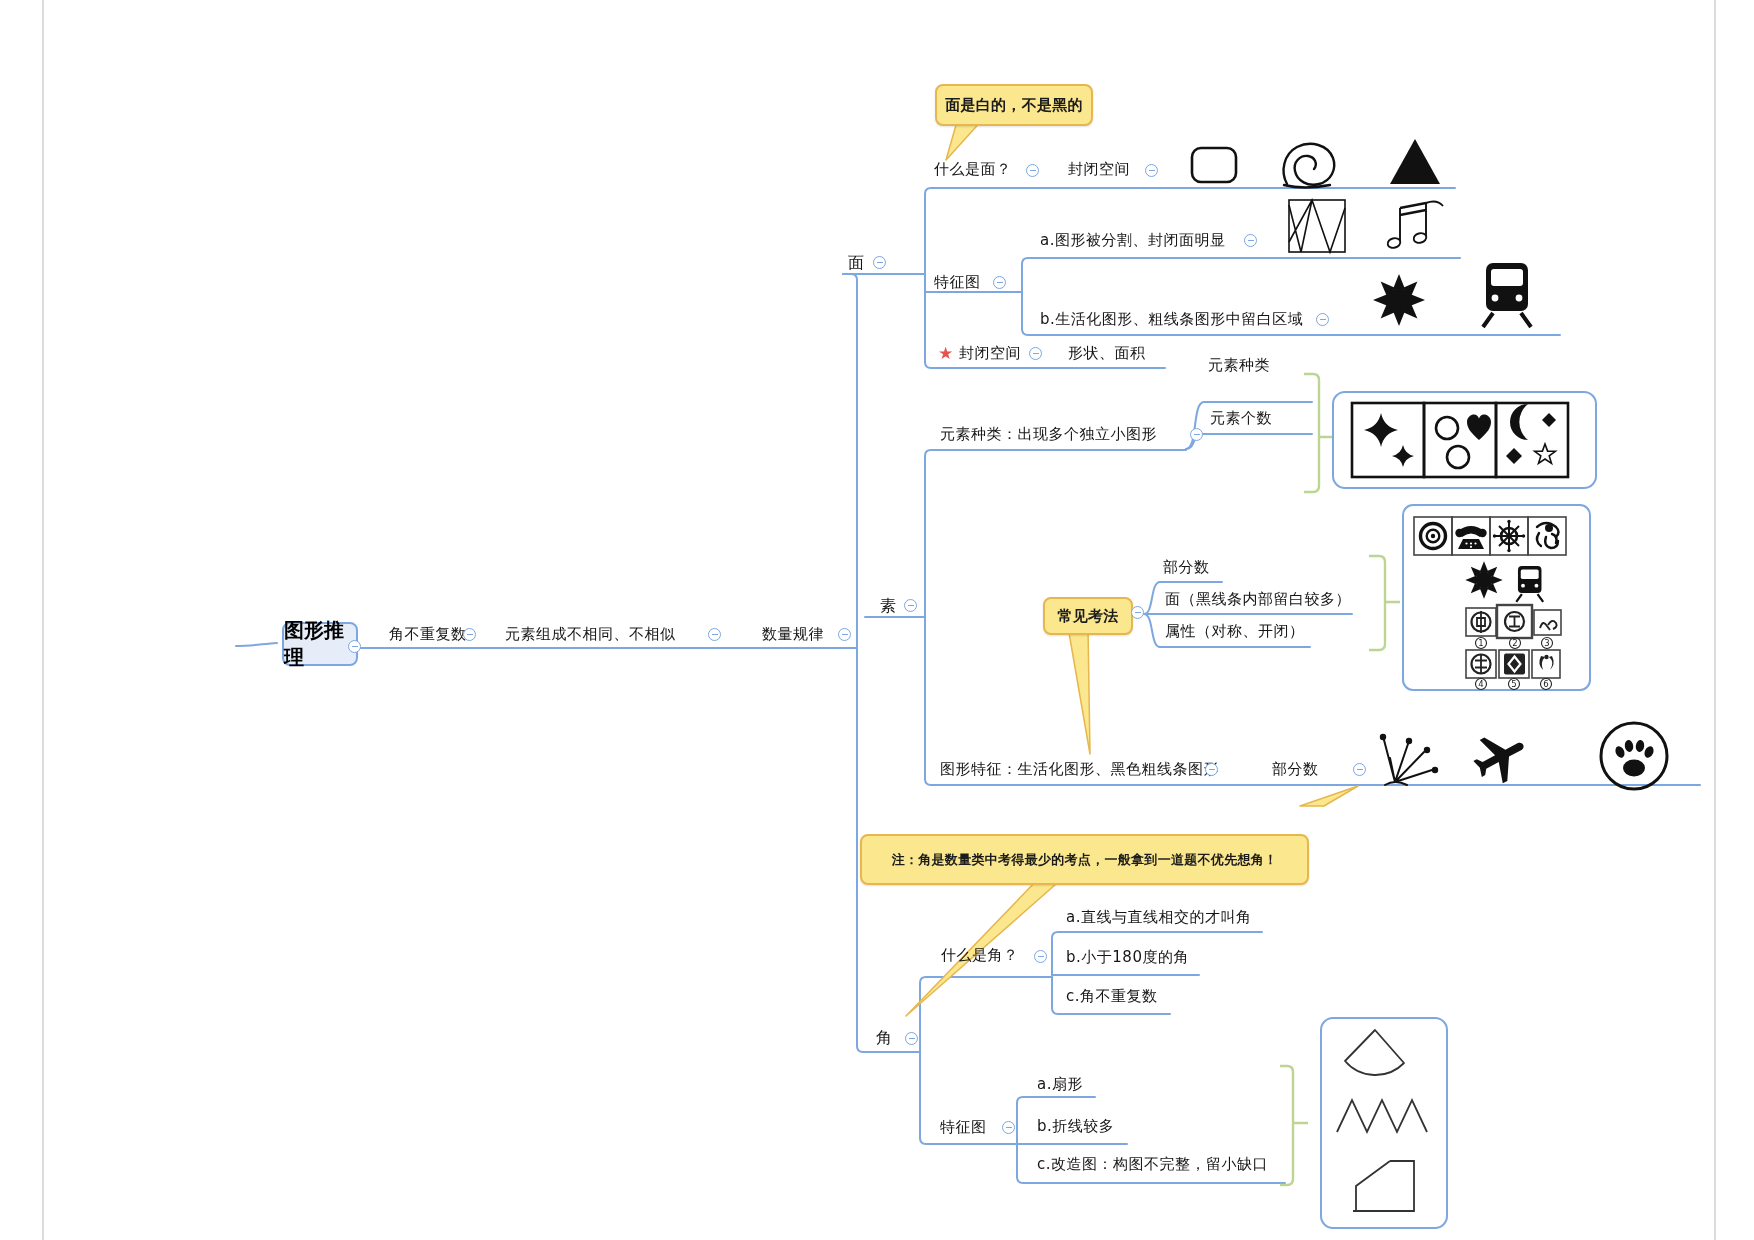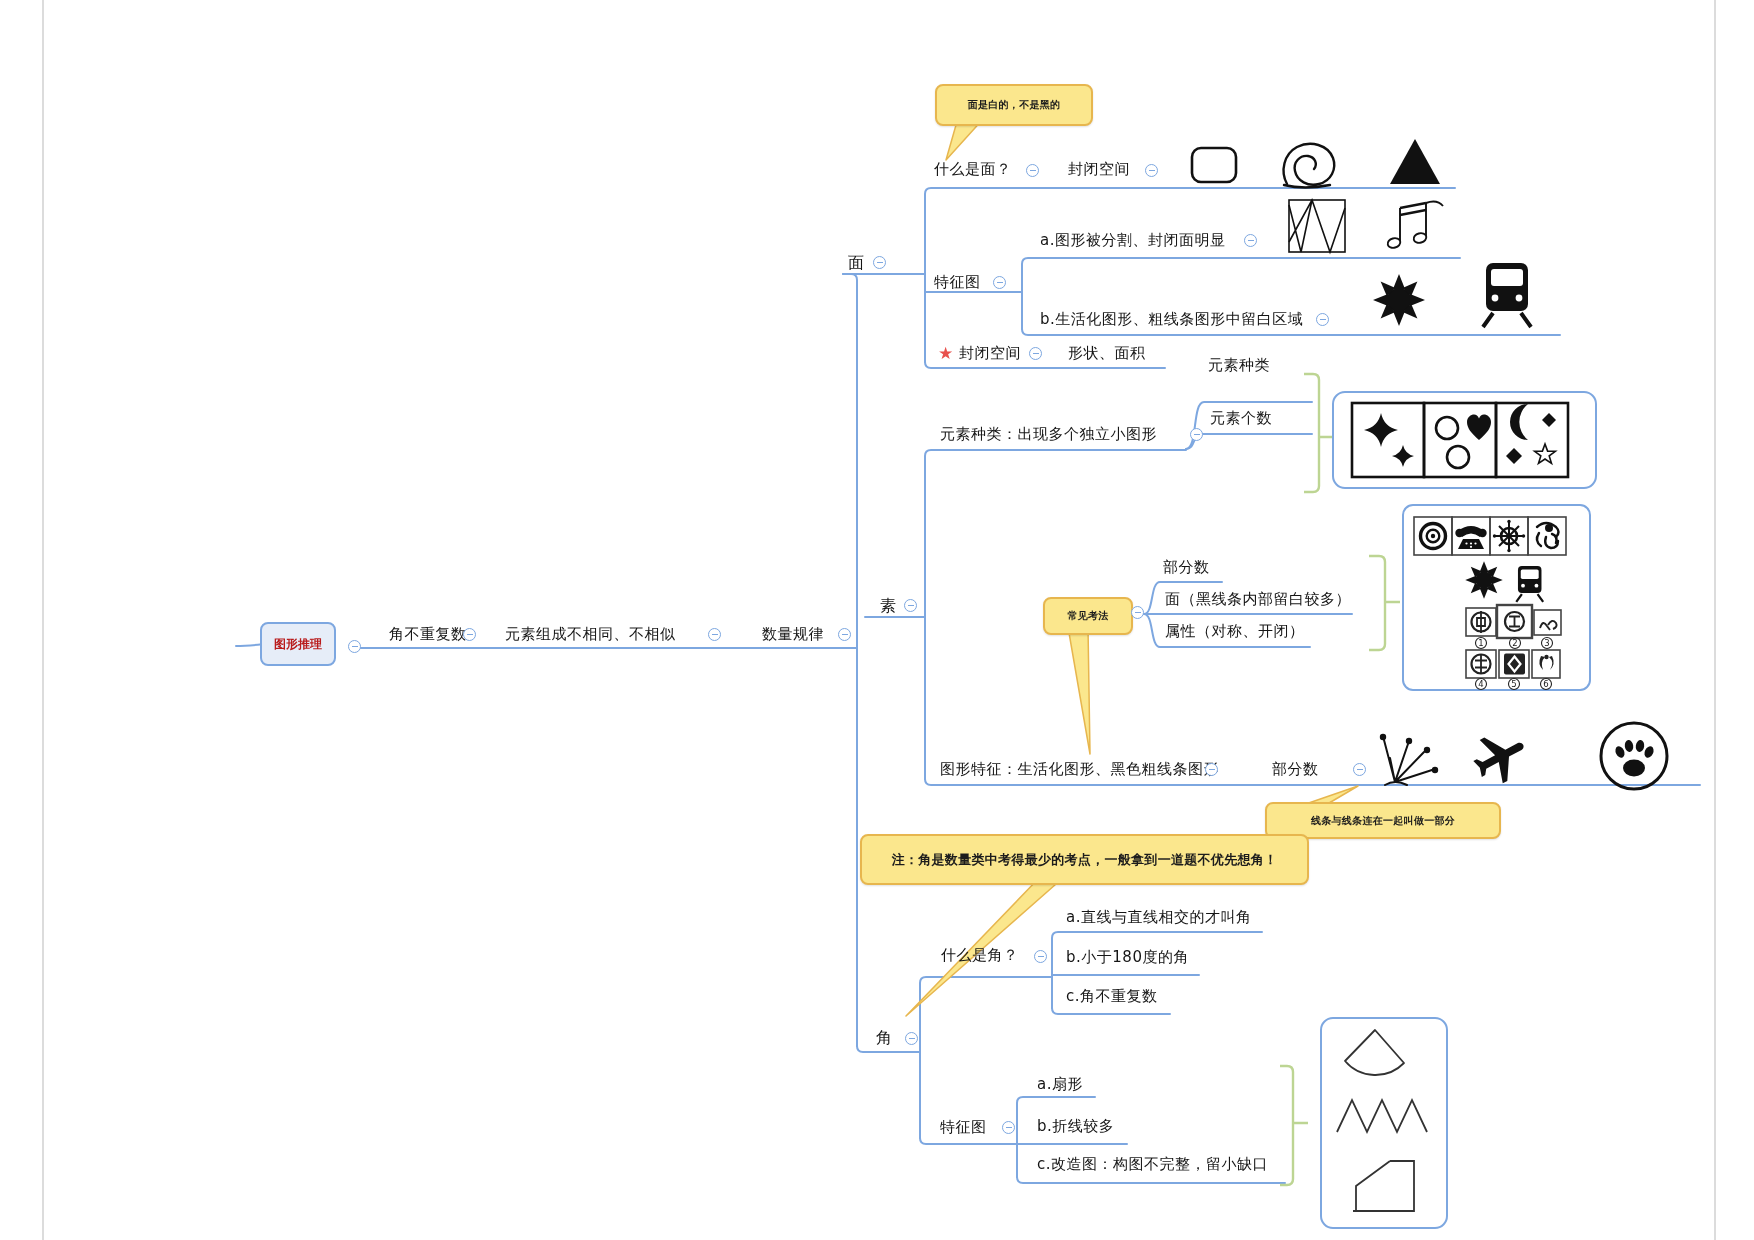--- a/index.html
+++ b/index.html
@@ -5,25 +5,25 @@
   html,body{margin:0;padding:0;background:#fff;}
   #canvas{position:relative;width:1754px;height:1240px;background:#ffffff;overflow:hidden;
           font-family:"DejaVu Sans","Liberation Sans",sans-serif;}
   .pageline{position:absolute;top:0;bottom:0;width:2px;background:#dcdcdc;}
   svg.art{position:absolute;left:0;top:0;pointer-events:none;}
   .t{position:absolute;font-size:15px;color:#151515;white-space:nowrap;line-height:1.15;letter-spacing:.5px;}
   .big{font-size:16px;}
   .rootbox{position:absolute;left:64px;top:610px;width:170px;height:64px;border:3px solid #7da7e0;
            border-radius:12px;background:linear-gradient(#eef3fb,#d9e3f4);display:flex;align-items:center;
            justify-content:center;font-size:24px;font-weight:bold;color:#2b5aa0;letter-spacing:2px;}
-  .l1box{position:absolute;left:260px;top:622px;width:72px;height:40px;border:2px solid #7da7e0;
+  .l1box{position:absolute;left:282px;top:622px;width:72px;height:40px;border:2px solid #7da7e0;
          border-radius:8px;background:#e6edf8;display:flex;align-items:center;justify-content:center;
-         font-size:12px;font-weight:bold;color:#b91c1c;}
+         font-size:20px;font-weight:bold;color:#000000;}
   .callout{position:absolute;background:#fbe78d;border:2px solid #e7b64e;border-radius:8px;
-           display:flex;align-items:center;justify-content:center;font-weight:bold;font-size:10px;
+           display:flex;align-items:center;justify-content:center;font-weight:bold;font-size:15px;
            color:#1c1c1c;box-shadow:0 1px 2px rgba(0,0,0,.12);letter-spacing:.3px;white-space:nowrap;}
   .minus{position:absolute;width:13px;height:13px;border:1.6px solid #7da7e0;border-radius:50%;
          background:#fff;box-sizing:border-box;}
   .minus::after{content:"";position:absolute;left:2.5px;right:2.5px;top:4.6px;height:1.6px;background:#7da7e0;}
   .star{position:absolute;color:#e8514d;font-size:17px;line-height:1;}
 </style>
 </head>
 <body>
 
 <div id="canvas">
@@ -289,23 +289,20 @@
   <div class="t" style="left:1208px;top:357px">元素种类</div>
   <div class="t" style="left:1210px;top:410px">元素个数</div>
   <div class="callout" style="left:1043px;top:597px;width:86px;height:34px">
     <span>常见考法</span>
   </div>
   <div class="t" style="left:1163px;top:559px">部分数</div>
   <div class="t" style="left:1165px;top:591px">面（黑线条内部留白较多）</div>
   <div class="t" style="left:1165px;top:623px">属性（对称、开闭）</div>
   <div class="t" style="left:940px;top:761px">图形特征：生活化图形、黑色粗线条图形</div>
   <div class="t" style="left:1272px;top:761px">部分数</div>
-  <div class="callout" style="left:1265px;top:802px;width:232px;height:33px">
-    <span>线条与线条连在一起叫做一部分</span>
-  </div>
 
   <div class="callout" style="left:860px;top:834px;width:445px;height:47px;font-size:13px">
     <span>注：角是数量类中考得最少的考点，一般拿到一道题不优先想角！</span>
   </div>
   <div class="t big" style="left:876px;top:1029px">角</div>
   <div class="t" style="left:941px;top:947px">什么是角？</div>
   <div class="t" style="left:1066px;top:909px">a.直线与直线相交的才叫角</div>
   <div class="t" style="left:1066px;top:949px">b.小于180度的角</div>
   <div class="t" style="left:1066px;top:988px">c.角不重复数</div>
   <div class="t" style="left:940px;top:1119px">特征图</div>

